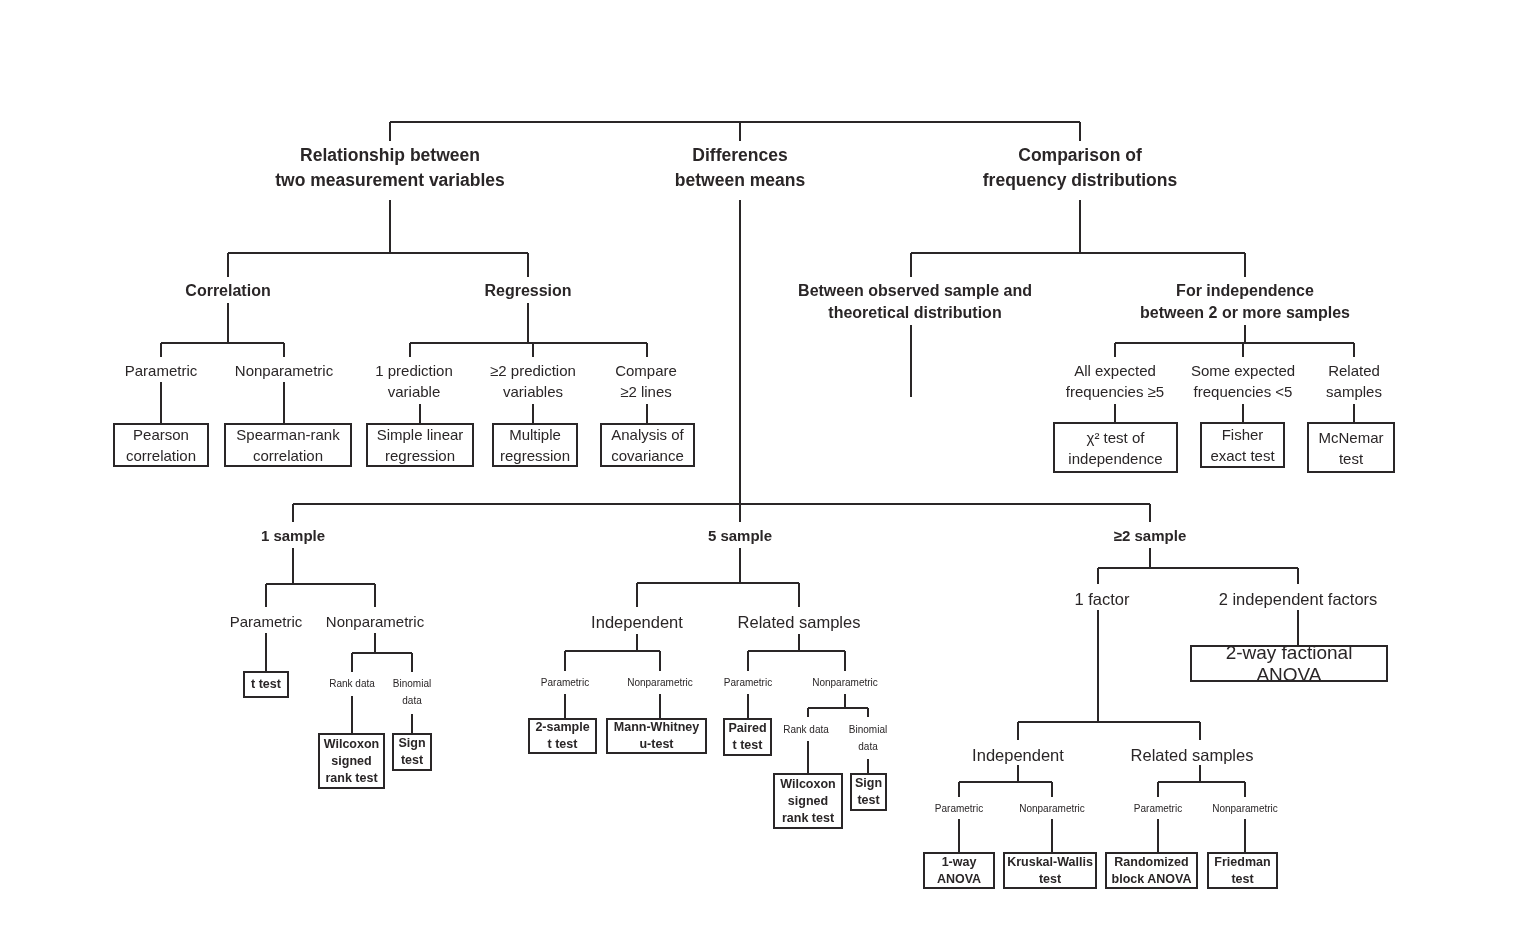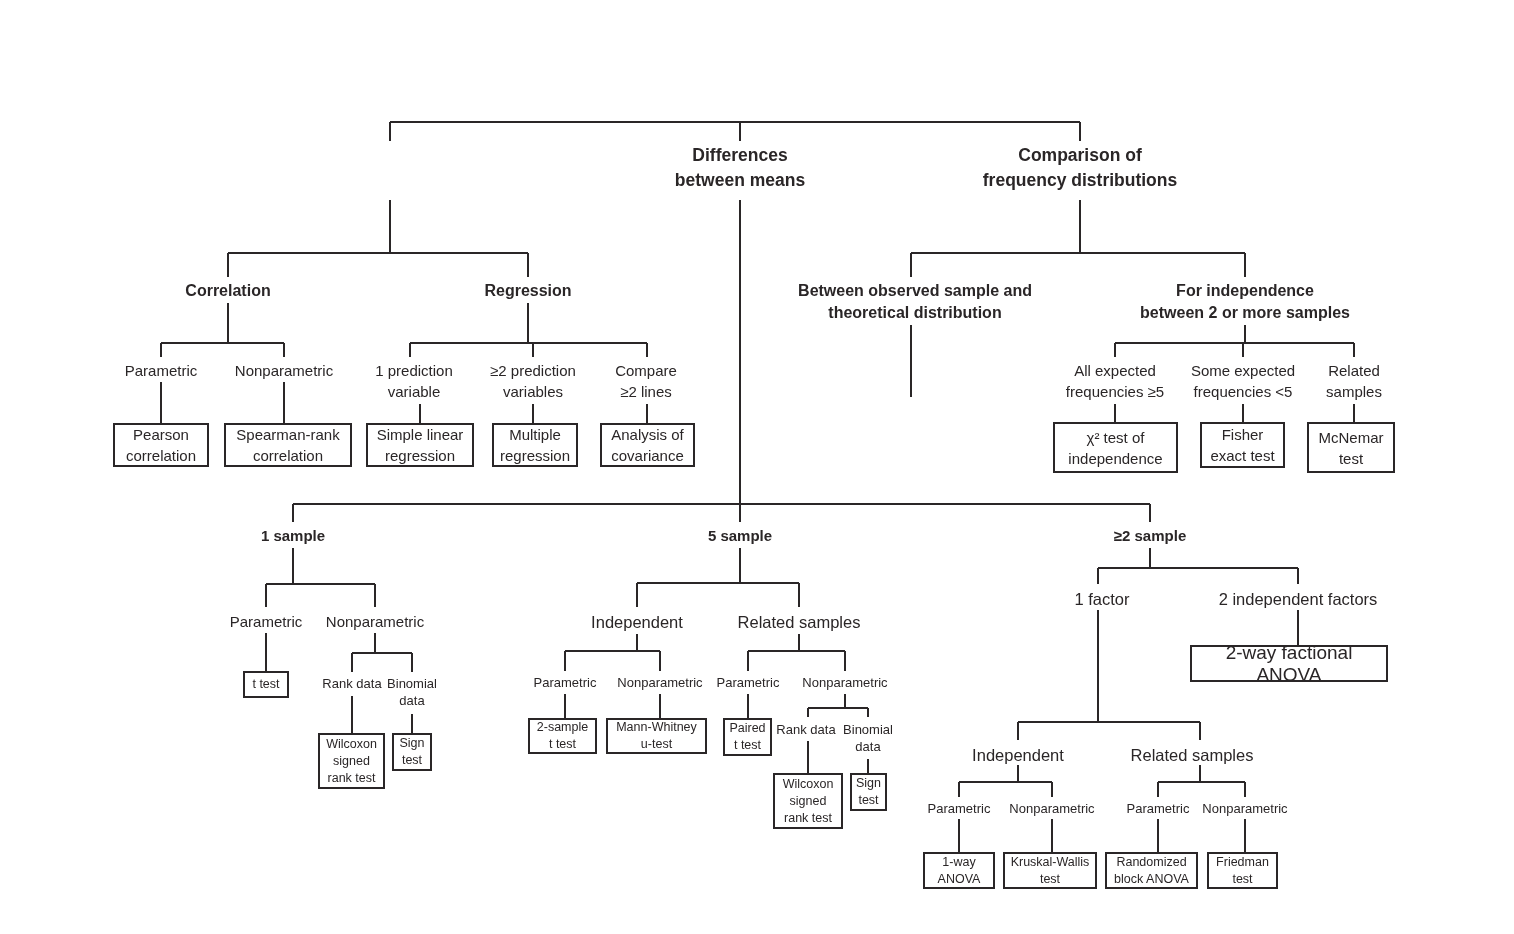--- a/index.html
+++ b/index.html
@@ -7,25 +7,25 @@
   body { font-family:"Liberation Sans", sans-serif; color:var(--ink); }
   .canvas { position:relative; width:1514px; height:934px; background:var(--bg); overflow:hidden; }
   .lines { position:absolute; left:0; top:0; pointer-events:none; }
   .n { position:absolute; transform:translateX(-50%); text-align:center; white-space:pre-line; }
   .title { font-weight:bold; font-size:33px; letter-spacing:.5px; line-height:40px; }
   .h1 { font-weight:bold; font-size:17.5px; line-height:25px; }
   .h2 { font-weight:bold; font-size:16px; line-height:21.5px; }
   .h3 { font-weight:bold; font-size:15px; line-height:20px; }
   .lbl { font-size:15px; line-height:21px; }
   .lblm { font-size:16.5px; line-height:22px; }
-  .lbls { font-size:13px; line-height:17px; }
+  .lbls { font-size:10px; line-height:17px; }
   .bx { position:absolute; box-sizing:border-box; border:2px solid var(--ink);
         display:flex; align-items:center; justify-content:center; text-align:center;
         white-space:pre-line; font-size:15px; line-height:21px; background:var(--bg); }
-  .bxs { font-weight:normal; font-size:12.5px; line-height:17px; }
+  .bxs { font-weight:bold; font-size:12.5px; line-height:17px; }
   .bxm { font-size:19px; line-height:22px; }
 </style>
 </head>
 <body>
 
 <div class="canvas">
 
   <svg class="lines" width="1514" height="934" viewBox="0 0 1514 934">
     <path fill="none" stroke="#2a2627" stroke-width="2" d="
       M390 122 H1080 M390 122 V141 M740 122 V141 M1080 122 V141
@@ -53,20 +53,22 @@
       M1150 548 V568 M1098 568 H1298 M1098 568 V584 M1298 568 V584
       M1298 610 V645
       M1098 610 V722 M1018 722 H1200 M1018 722 V740 M1200 722 V740
       M1018 765 V782 M959 782 H1052 M959 782 V797 M1052 782 V797
       M959 819 V852 M1052 819 V852
       M1200 765 V782 M1158 782 H1245 M1158 782 V797 M1245 782 V797
       M1158 819 V852 M1245 819 V852"></path>
   </svg>
 
 
+  <div class="n h1" style="left:390px;top:143px">Relationship between
+two measurement variables</div>
   <div class="n h1" style="left:740px;top:143px">Differences
 between means</div>
   <div class="n h1" style="left:1080px;top:143px">Comparison of
 frequency distributions</div>
 
   <div class="n h2" style="left:228px;top:280px">Correlation</div>
   <div class="n h2" style="left:528px;top:280px">Regression</div>
   <div class="n lbl" style="left:161px;top:360px">Parametric</div>
   <div class="n lbl" style="left:284px;top:360px">Nonparametric</div>
   <div class="n lbl" style="left:414px;top:360px">1 prediction

